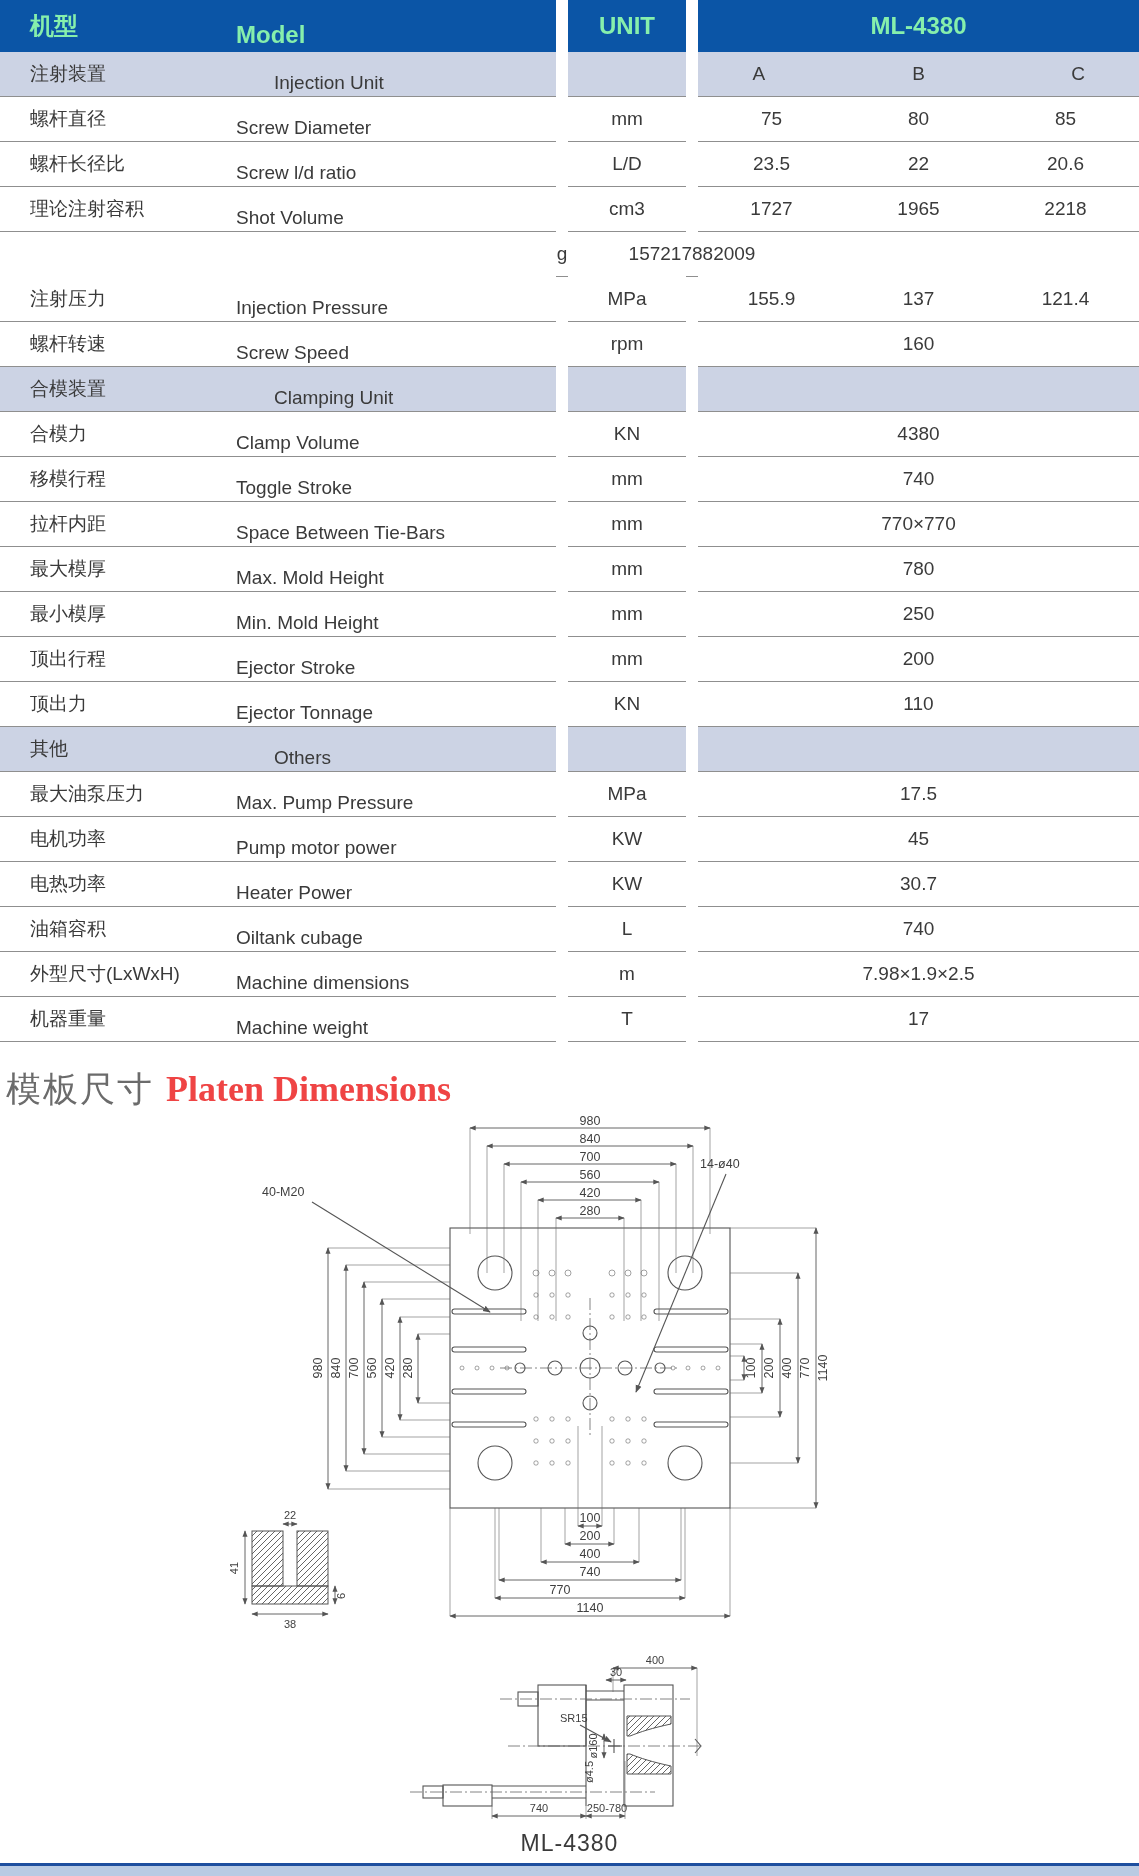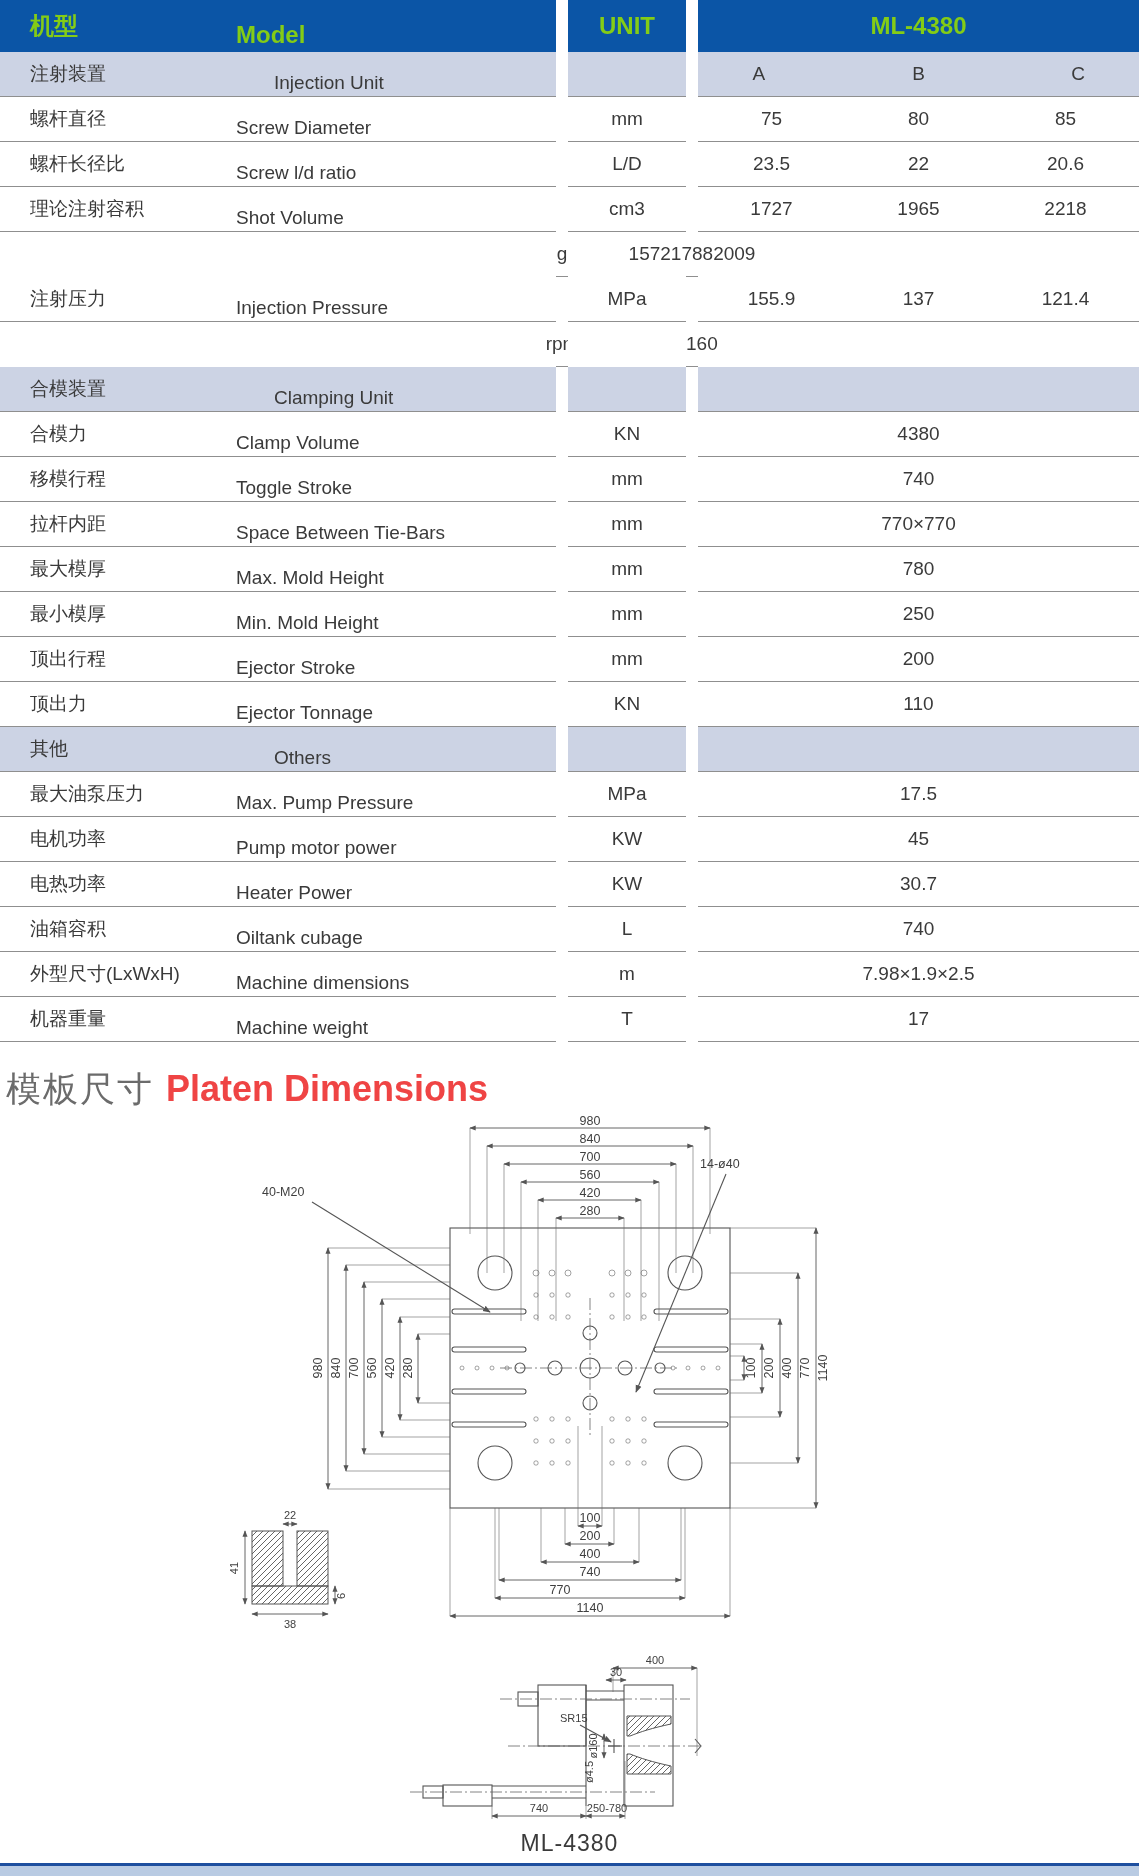--- a/index.html
+++ b/index.html
@@ -5,31 +5,31 @@
   html,body{margin:0;padding:0;background:#fff;}
   .page{position:relative;width:1139px;height:1876px;background:#fff;overflow:hidden;
         font-family:"Liberation Sans","DejaVu Sans",sans-serif;color:#3a3a3a;}
   
   .spec{width:1139px;}
   .trow{display:grid;grid-template-columns:556px 12px 118px 12px 1fr;height:45px;}
   .trow.header{height:52px;}
   .cell{display:flex;align-items:center;background:#fff;border-bottom:1px solid #8f8f8f;
         font-size:19px;box-sizing:border-box;}
   .gut{background:#fff;}
-  .trow.header .cell{background:#0b55a6;border-bottom:none;color:#84cc16;font-weight:bold;font-size:24px;}
+  .trow.header .cell{background:#0b55a6;border-bottom:none;color:#86efac;font-weight:bold;font-size:24px;}
   .trow.section .cell{background:#ccd3e4;gap:38px;}
   .labels .zh{width:236px;padding-left:30px;box-sizing:border-box;flex:none;}
   .trow.indent .labels .zh{}
   .labels .en{flex:1;margin-top:18px;}
   .unitc{justify-content:center;}
   .vals{justify-content:center;}
   .vals .val{flex:1;text-align:center;}
   .vals .val.single{flex:none;width:100%;text-align:center;}
   
-  .pd-head{margin:24px 0 4px 6px;height:46px;display:flex;align-items:baseline;gap:12px;}
+  .pd-head{margin:24px 0 4px 6px;height:46px;display:flex;align-items:baseline;gap:12px;font-family:Liberation Serif, serif;}
   .pd-head .zh{font-size:35px;color:#6b6b6b;letter-spacing:2px;}
   .pd-head .en{font-size:36px;font-weight:bold;color:#ef4444;}
   
   svg{display:block;}
   .ln{stroke:#555;stroke-width:1.1;fill:none;}
   .thin{stroke:#666;stroke-width:0.6;fill:none;}
   .dimln{stroke:#555;stroke-width:0.9;fill:none;marker-start:url(#arw);marker-end:url(#arw);}
   .cl{stroke:#666;stroke-width:0.8;fill:none;stroke-dasharray:12 3 2 3;}
   .dim{font-family:"Liberation Sans","DejaVu Sans",sans-serif;font-size:12.5px;fill:#3f3f3f;}
   .dimS{font-size:11px;}
@@ -130,20 +130,24 @@
         <div class="gut"></div>
         <div class="cell unitc">MPa</div>
         <div class="gut"></div>
         <div class="cell vals">
           <span class="val">155.9</span>
           <span class="val">137</span>
           <span class="val">121.4</span>
         </div>
       </div>
       <div class="trow data">
+        <div class="cell labels">
+          <span class="zh">螺杆转速</span>
+          <span class="en">Screw Speed</span>
+        </div>
         <div class="gut"></div>
         <div class="cell unitc">rpm</div>
         <div class="gut"></div>
         <div class="cell vals">
           <span class="val single">160</span>
         </div>
       </div>
       <div class="trow section indent">
         <div class="cell labels">
           <span class="zh">合模装置</span>

